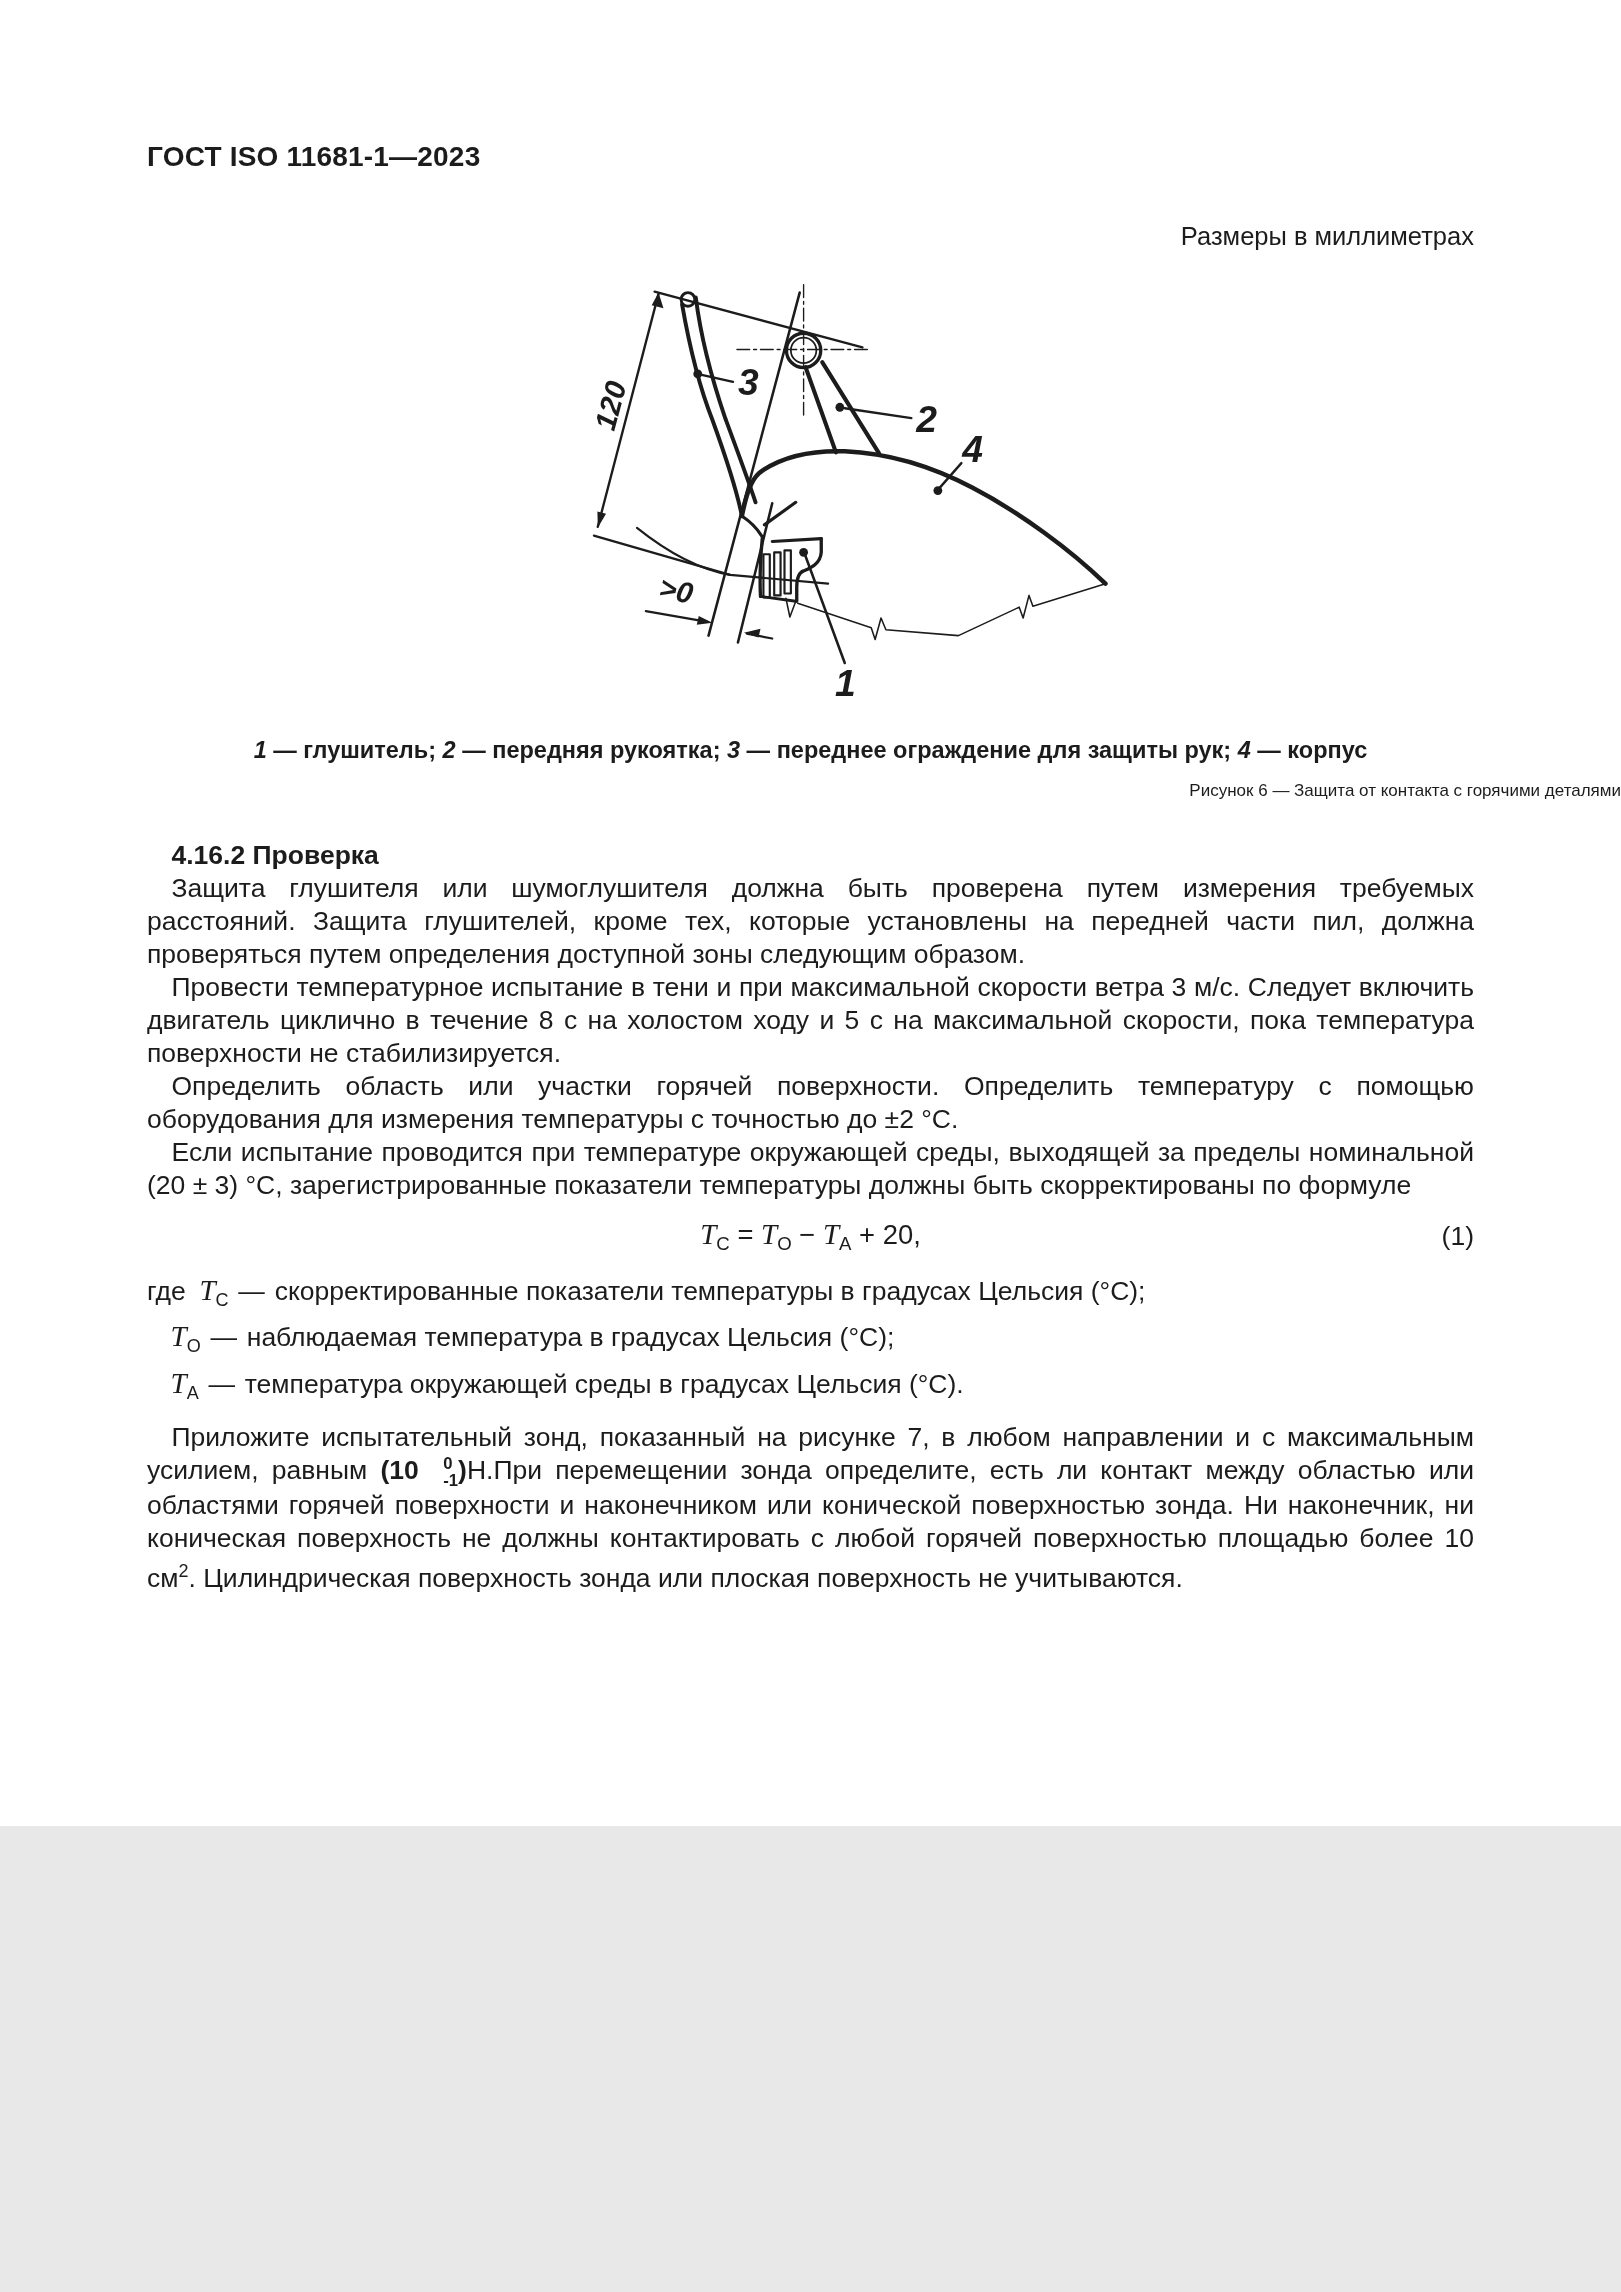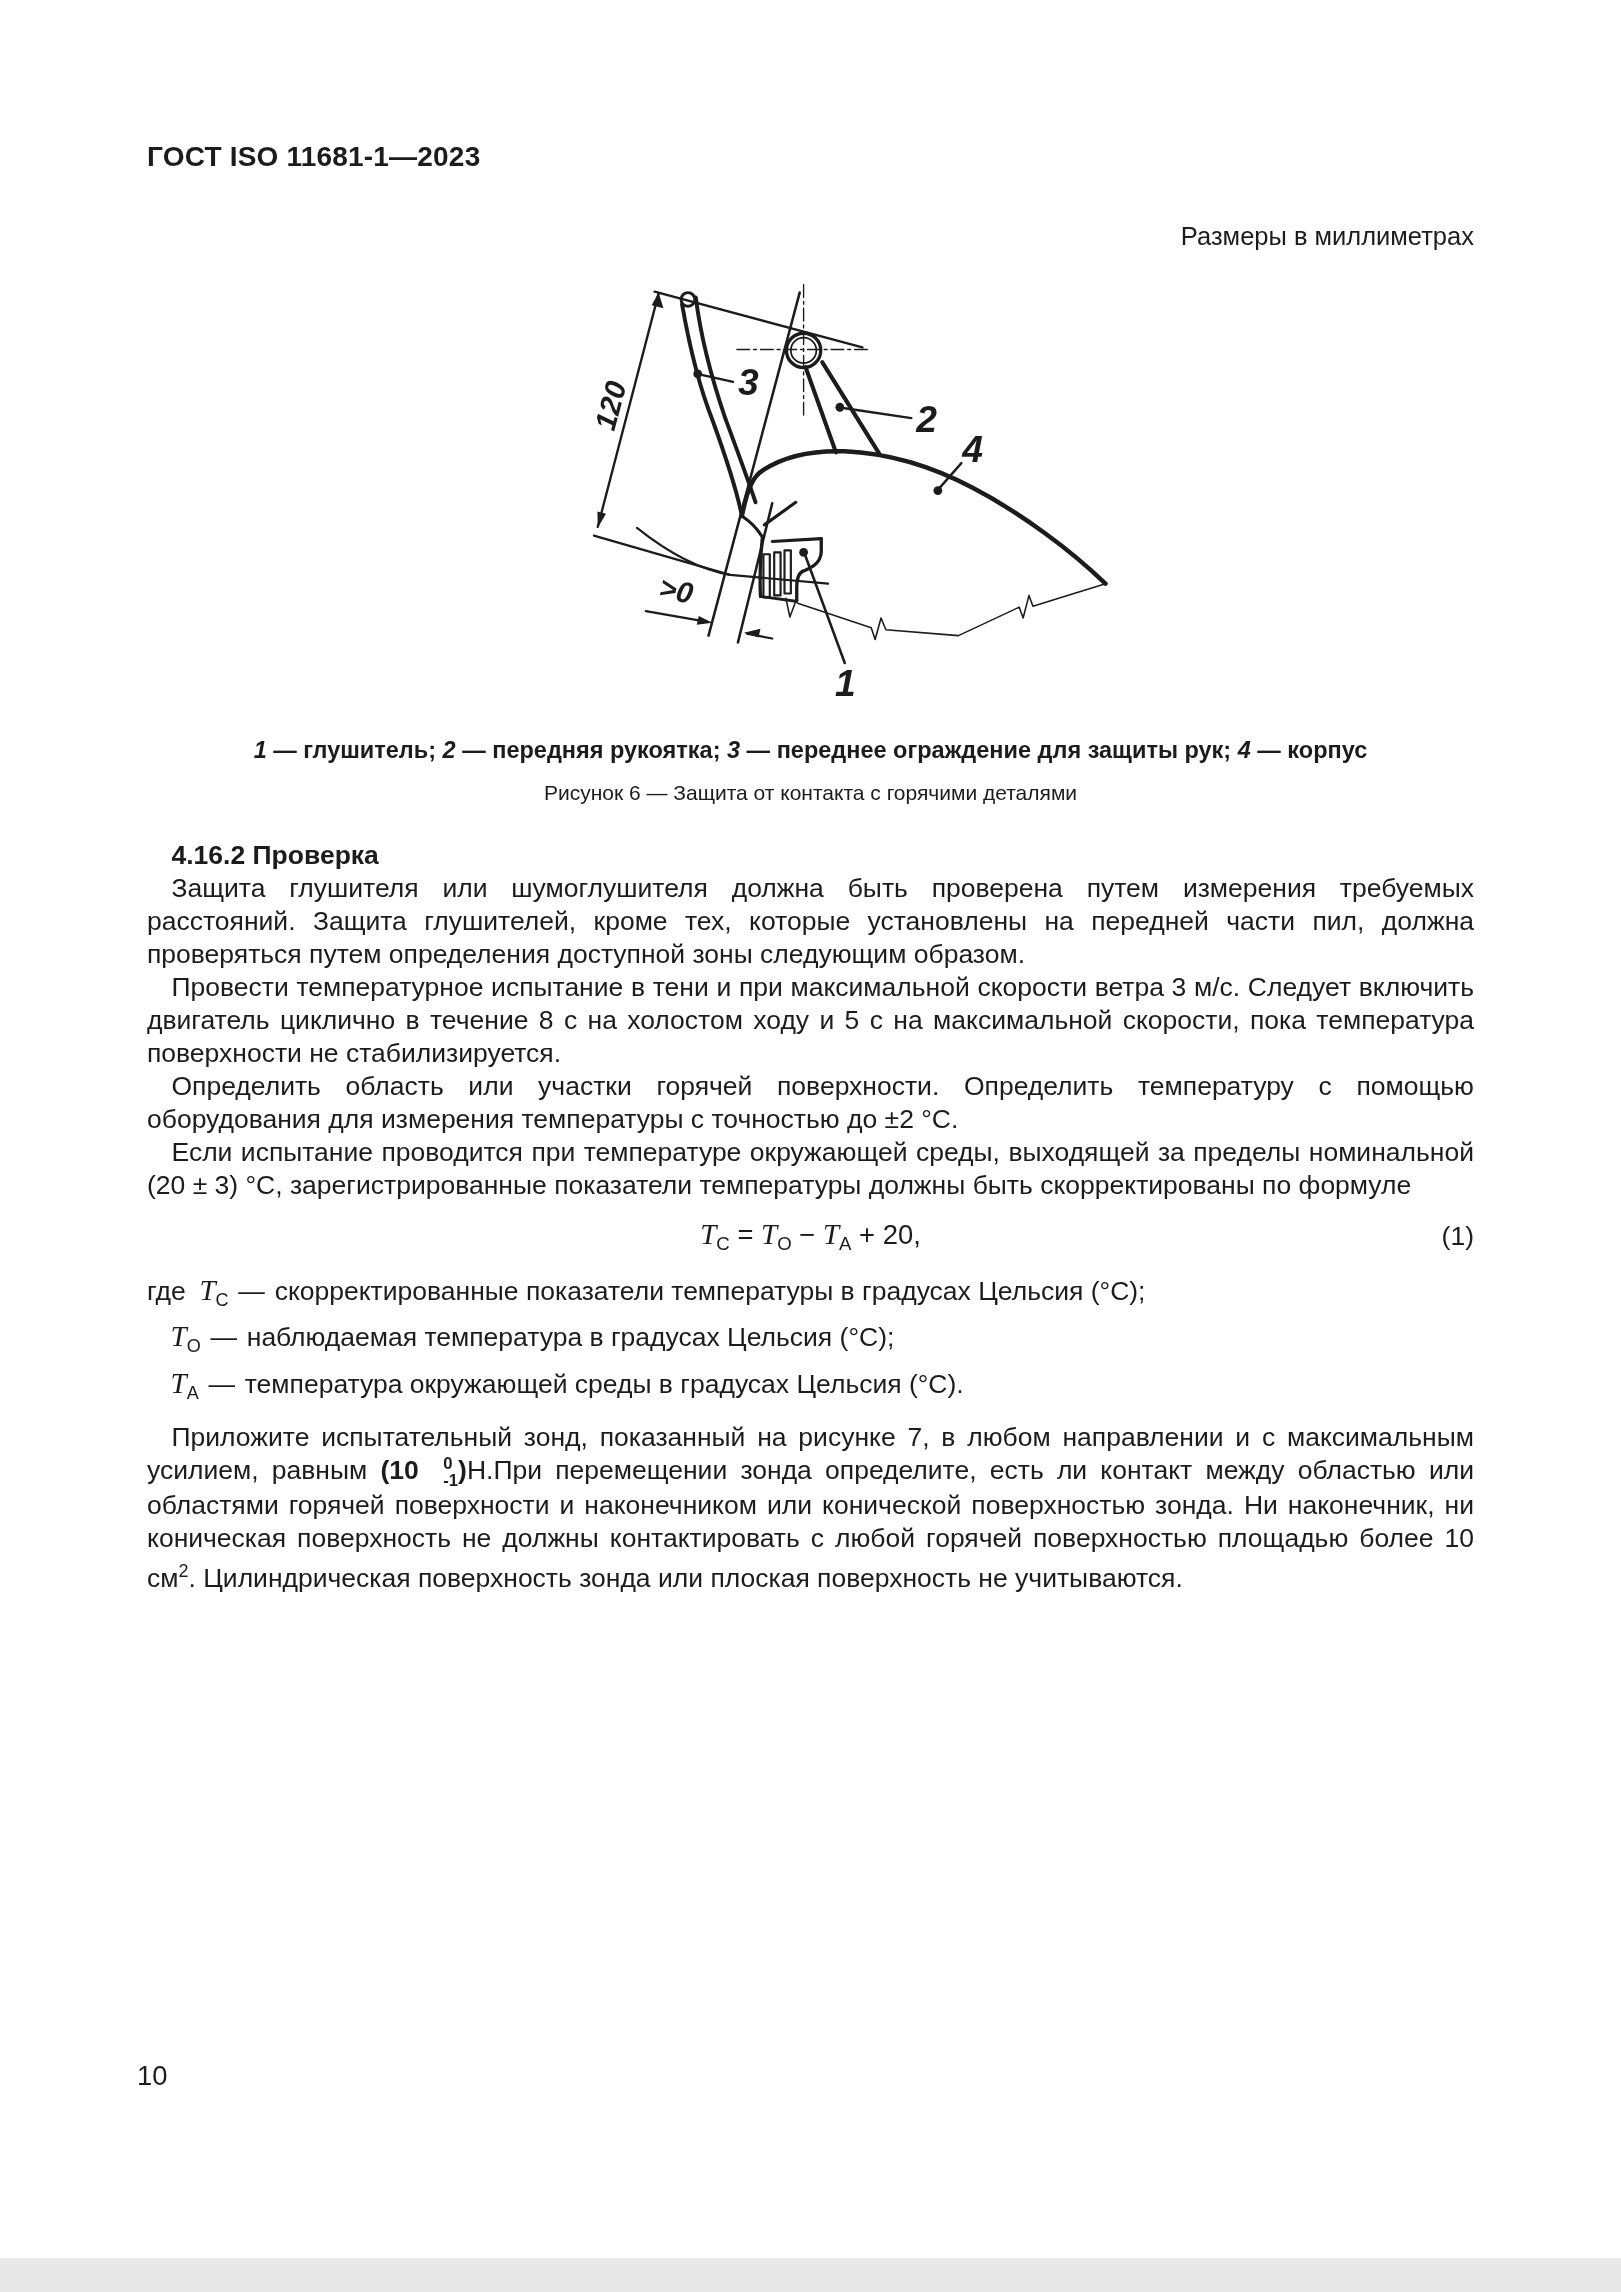--- a/index.html
+++ b/index.html
@@ -1,18 +1,18 @@
 <!DOCTYPE html>
 <html><head>
 <meta charset="utf-8">
 <style>
   html,body{margin:0;padding:0;background:#e8e8e8;}
   .page{
     position:relative;
-    width:1621px;height:2258px;
+    width:1621px;height:1826px;
     background:#ffffff;
     font-family:"Liberation Sans", sans-serif;
     color:#1c1c1c;
     overflow:hidden;
   }
   .doc-header{
     position:absolute;left:147px;top:141px;
     font-size:28px;font-weight:bold;letter-spacing:0.2px;
   }
   .dim-note{
@@ -24,21 +24,21 @@
     width:784px;height:461px;
   }
   .figure-wrap svg{display:block;width:784px;height:461px;}
   .fig-caption{
     position:absolute;left:0;right:0;top:737px;
     text-align:center;font-size:23.5px;font-weight:bold;
   }
   .fig-caption i{font-style:italic;}
   .fig-title{
     position:absolute;left:0;right:0;top:781px;
-    text-align:center;font-size:21px;
+    text-align:right;font-size:17px;
   }
   .content{
     position:absolute;left:147px;right:147px;top:839px;
     font-size:26.5px;line-height:33px;text-align:justify;
   }
   .content p{margin:0;text-indent:24.5px;}
   .sec-heading{font-weight:bold;text-indent:24.5px;margin:0 0 2.9px 0;}
   .formula-row{
     position:relative;margin:15.7px 0 11.8px 0;
     text-align:center;text-indent:0;

